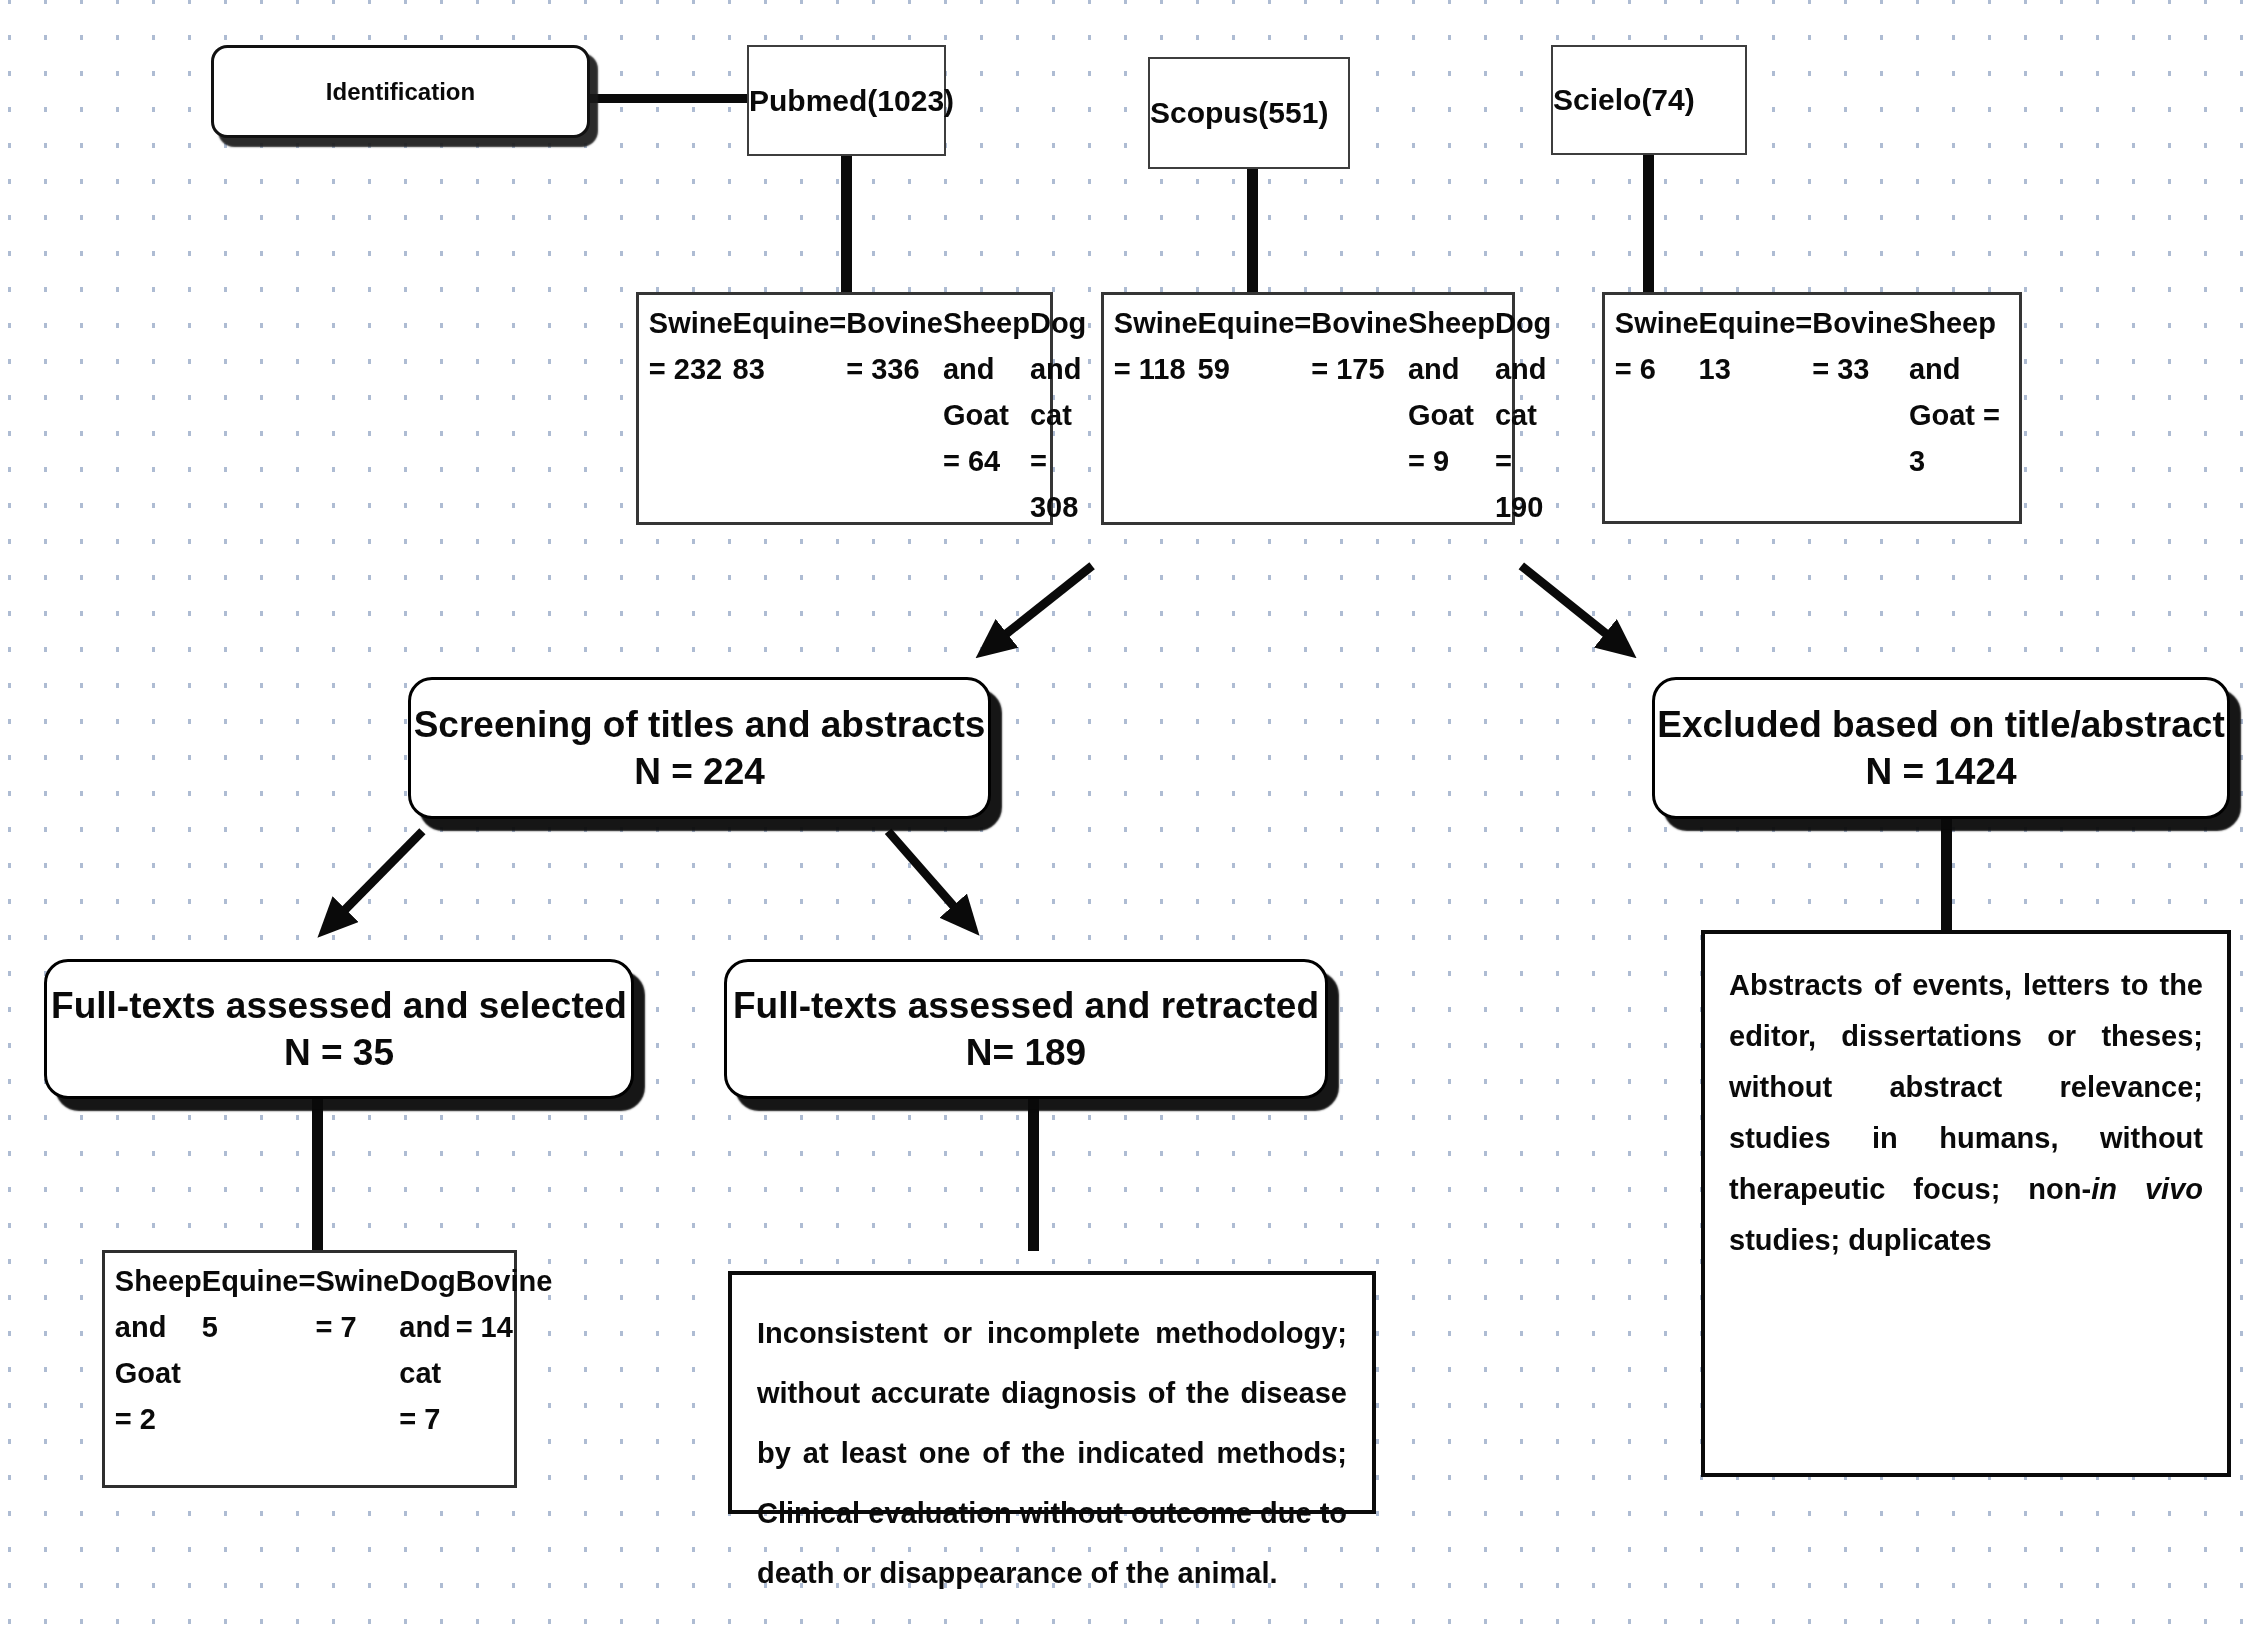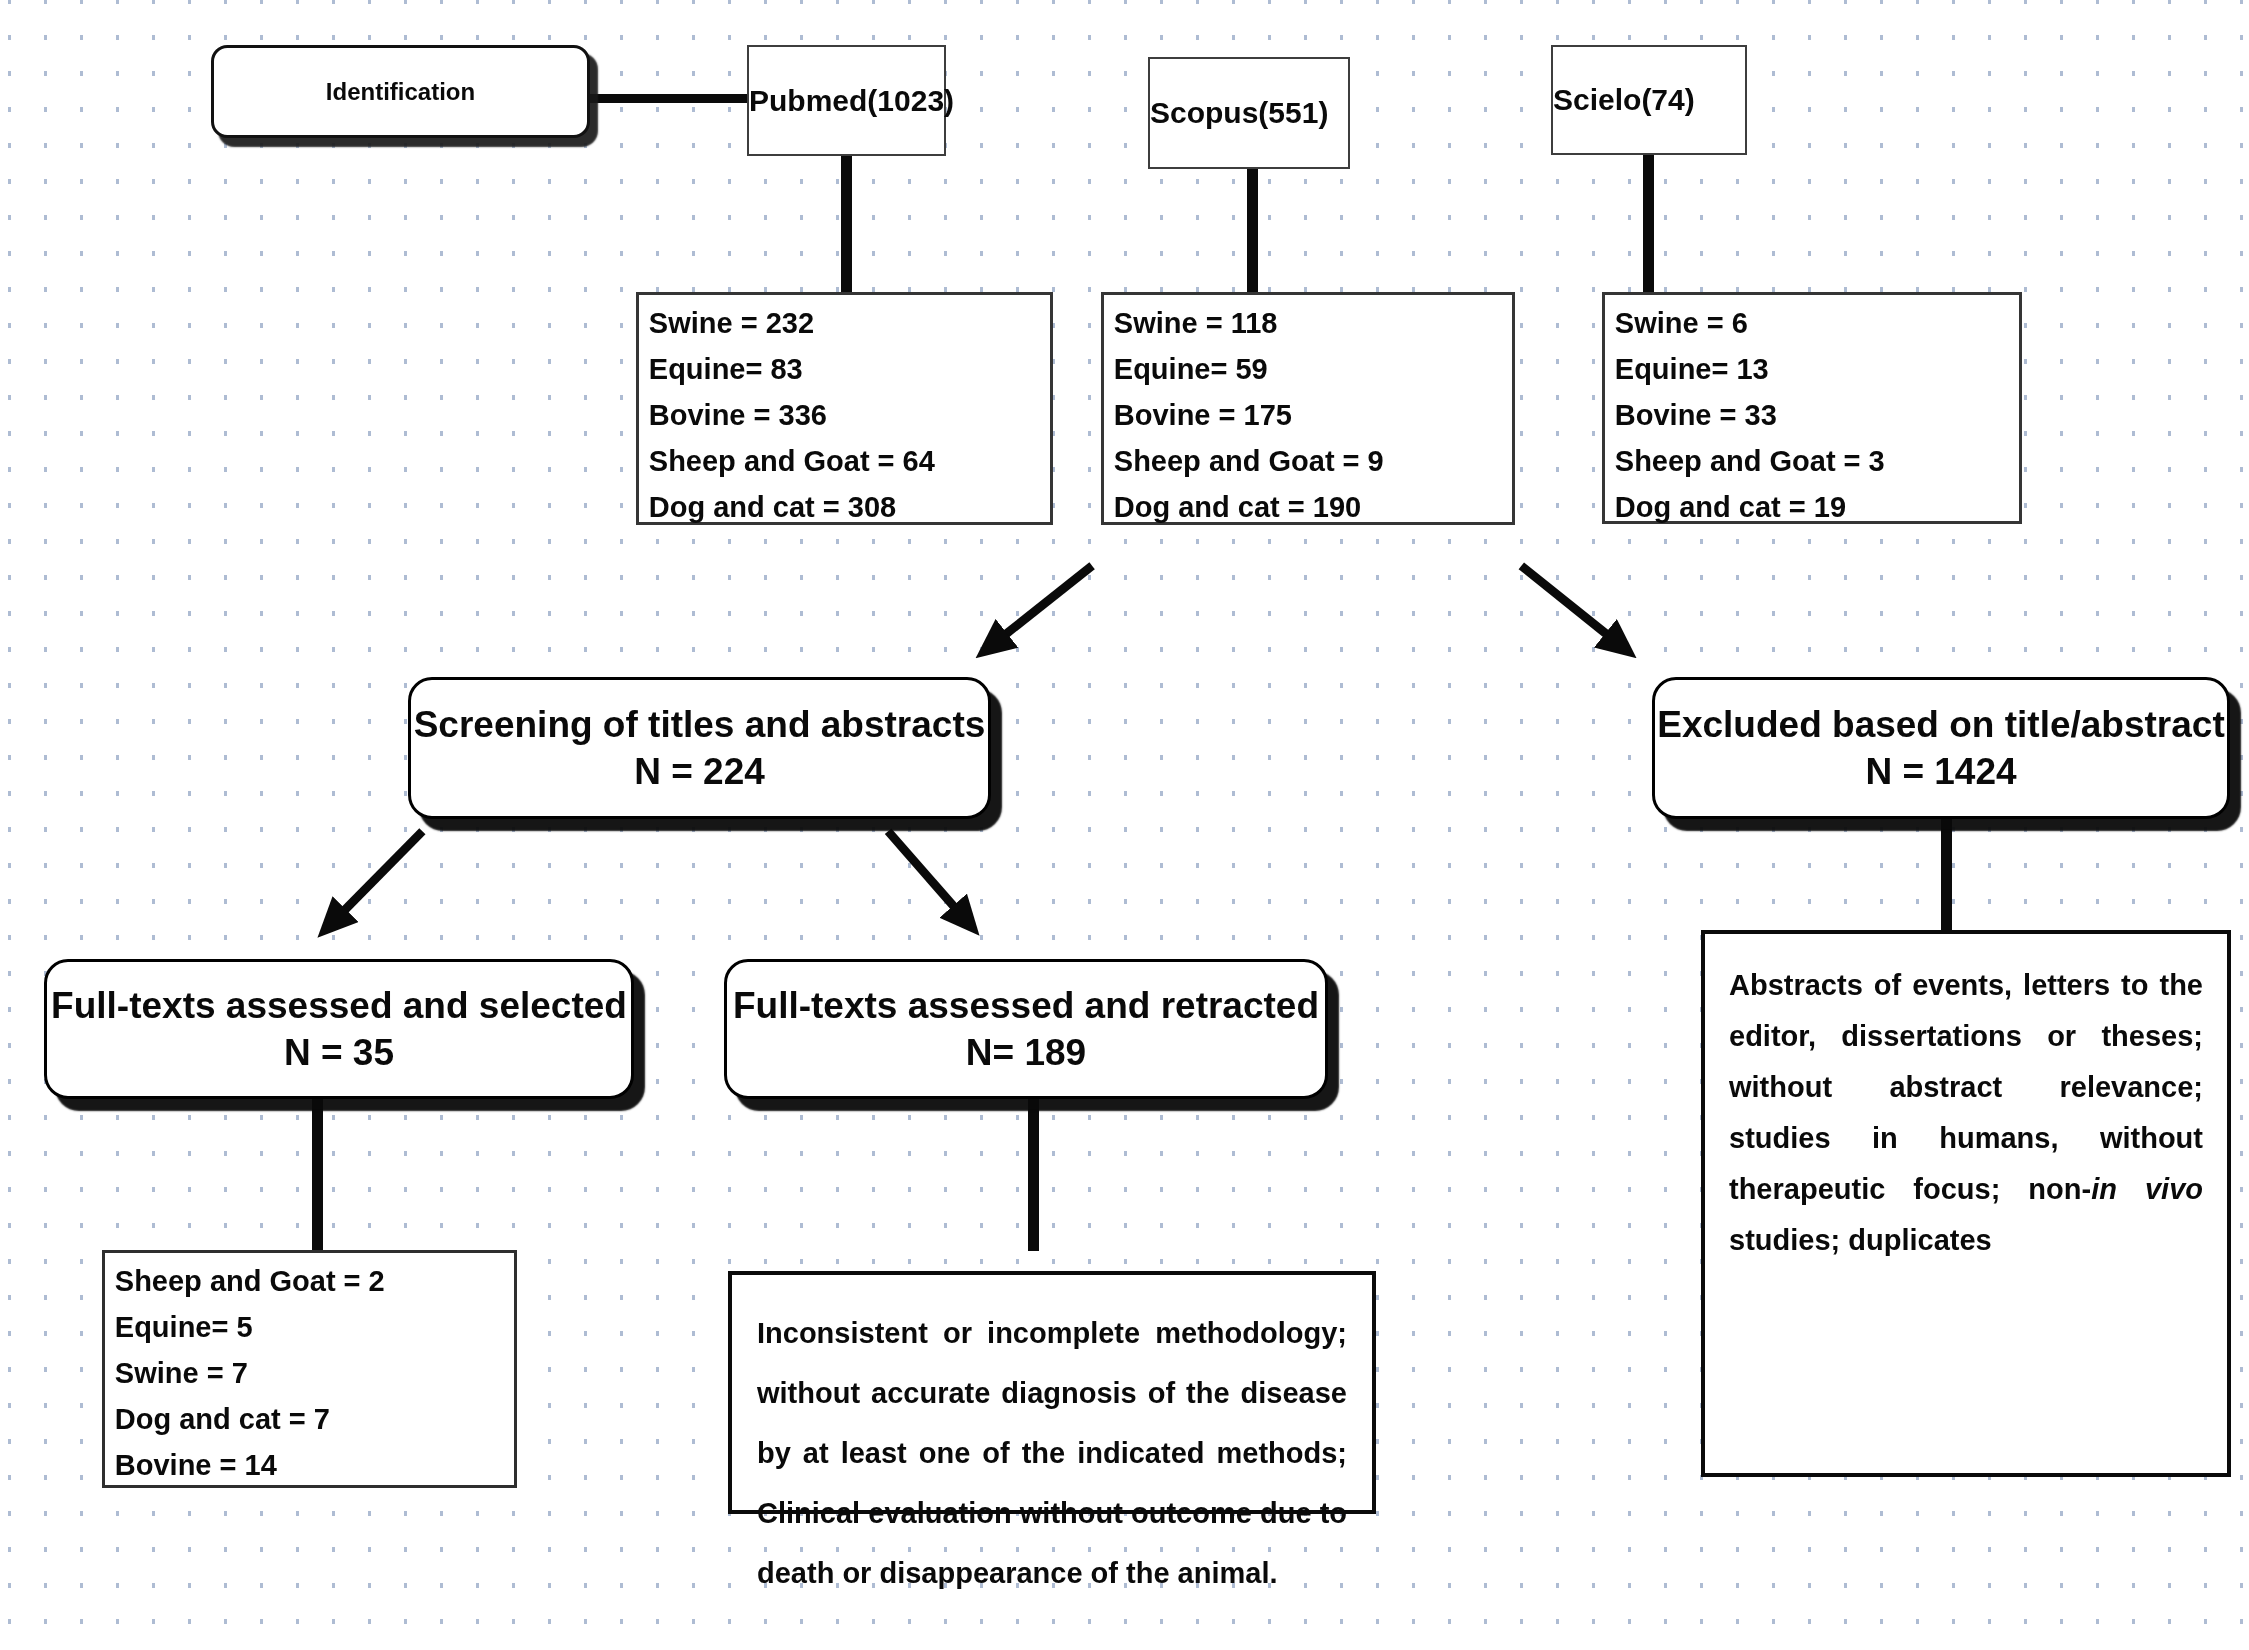--- a/index.html
+++ b/index.html
@@ -29,21 +29,21 @@
   .source-box{
     background:#fff;border:2.7px solid #3d3d3d;
     display:flex;flex-direction:row;align-items:center;
     text-align:center;font-size:30px;font-weight:bold;line-height:42px;
   }
   
   .count-box{
     background:#fff;border:3.3px solid #353535;
     padding:5.4px 5.4px 0 9.8px;
     font-size:29px;font-weight:bold;line-height:46px;
-    display:flex;flex-direction:column;
+    display:flex;flex-direction:row;
   }
   
   .round-box{
     background:#fff;border:3.8px solid #000;border-radius:24px;
     box-shadow:11px 12px 1.6px rgba(10,10,10,.95);
     display:flex;flex-direction:column;align-items:center;justify-content:center;
     text-align:center;font-size:37px;font-weight:bold;line-height:47px;
   }
   
   .reason-box{
@@ -108,21 +108,20 @@
     <span>Equine= 59</span>
     <span>Bovine = 175</span>
     <span>Sheep and Goat = 9</span>
     <span>Dog and cat = 190</span>
   </div>
   <div class="abs count-box" style="left:1558px;top:292px;width:420px;height:232px;margin-left:44px;">
     <span>Swine = 6</span>
     <span>Equine= 13</span>
     <span>Bovine = 33</span>
     <span>Sheep and Goat = 3</span>
-    <span>Dog and cat = 19</span>
   </div>
 
   <div class="abs round-box" style="left:408px;top:677px;width:583px;height:142px;">
     <span>Screening of titles and abstracts</span>
     <span>N = 224</span>
   </div>
   <div class="abs round-box" style="left:1652px;top:677px;width:578px;height:142px;">
     <span>Excluded based on title/abstract</span>
     <span>N = 1424</span>
   </div>

